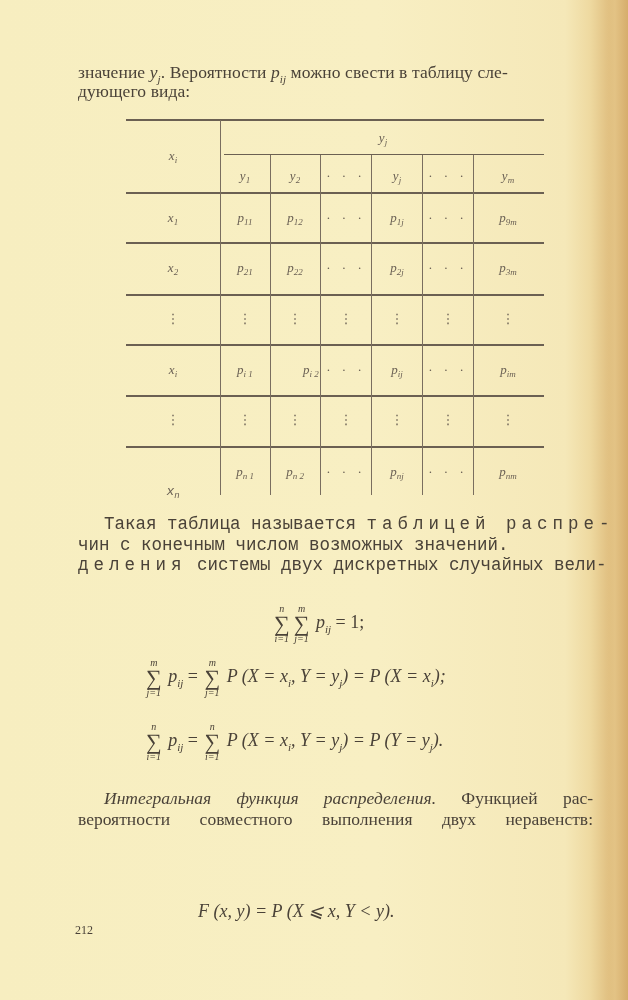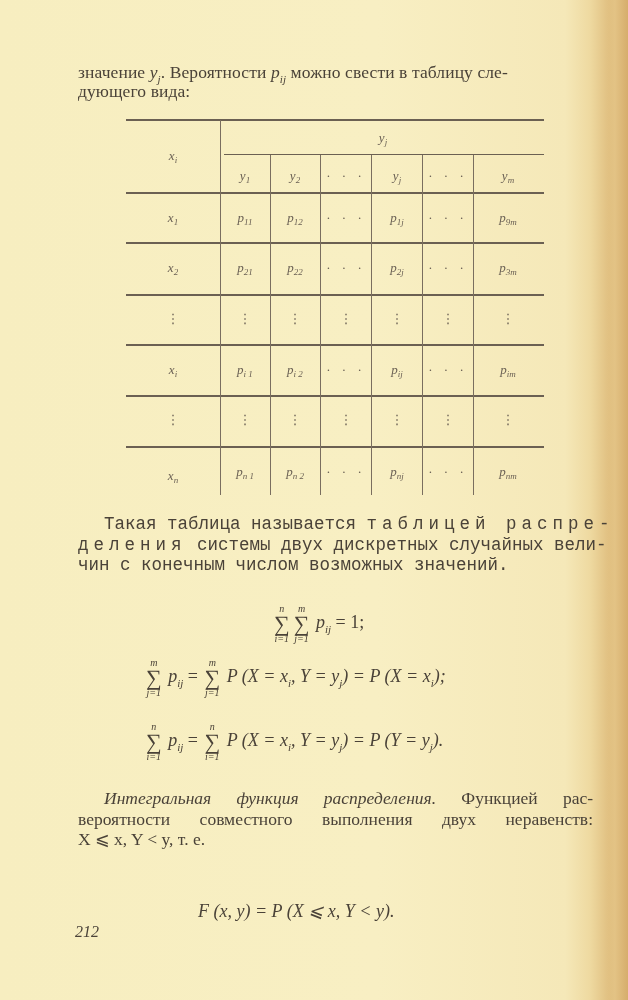--- a/index.html
+++ b/index.html
@@ -33,21 +33,21 @@
   .cell sub { font-size: 9px; font-style: italic; vertical-align: -3px; }
   .dots { letter-spacing: 4px; font-style: normal; }
   .vdots { font-style: normal; line-height: 12px; font-size: 13px; }
 
   .formula { position: absolute; font-size: 18px; font-style: italic; white-space: nowrap; color: #4a4238; }
   .sigma { display: inline-block; text-align: center; position: relative; font-style: normal; vertical-align: middle; margin: 0 2px; }
   .sigma .sym { font-size: 22px; line-height: 20px; display: block; }
   .sigma .top, .sigma .bot { font-size: 10px; display: block; line-height: 10px; font-style: italic; }
   .formula .upright { font-style: normal; }
   .formula sub { font-size: 11px; }
-  .pagenum { position: absolute; left: 75px; top: 923px; font-size: 16px; font-style: italic; }
+  .pagenum { position: absolute; left: 75px; top: 923px; font-size: 12px; }
 </style>
 </head>
 <body>
 
 <div class="page-edge"></div>
 
 <div class="text" style="left:78px; top:62px;">
   <span>значение </span><i><span>y</span><sub style="font-size:11px">j</sub></i><span>. Вероятности </span><i><span>p</span><sub style="font-size:11px">ij</sub></i><span> можно свести в таблицу сле-</span>
 </div>
 <div class="text" style="left:78px; top:81px;">дующего вида:</div>
@@ -98,47 +98,47 @@
   <div class="cell vdots" style="left:173px; top:319px;">⋮</div>
   <div class="cell vdots" style="left:245px; top:319px;">⋮</div>
   <div class="cell vdots" style="left:295px; top:319px;">⋮</div>
   <div class="cell vdots" style="left:346px; top:319px;">⋮</div>
   <div class="cell vdots" style="left:397px; top:319px;">⋮</div>
   <div class="cell vdots" style="left:448px; top:319px;">⋮</div>
   <div class="cell vdots" style="left:508px; top:319px;">⋮</div>
 
   <div class="cell" style="left:173px; top:370px;"><span>x</span><sub>i</sub></div>
   <div class="cell" style="left:245px; top:370px;"><span>p</span><sub>i 1</sub></div>
-  <div class="cell" style="left:295px; top:370px;text-align:right;"><span>p</span><sub>i 2</sub></div>
+  <div class="cell" style="left:311px; top:370px;text-align:right;"><span>p</span><sub>i 2</sub></div>
   <div class="cell dots" style="left:346px; top:370px;">· · ·</div>
   <div class="cell" style="left:397px; top:370px;"><span>p</span><sub>ij</sub></div>
   <div class="cell dots" style="left:448px; top:370px;">· · ·</div>
   <div class="cell" style="left:508px; top:370px;"><span>p</span><sub>im</sub></div>
 
   <div class="cell vdots" style="left:173px; top:420px;">⋮</div>
   <div class="cell vdots" style="left:245px; top:420px;">⋮</div>
   <div class="cell vdots" style="left:295px; top:420px;">⋮</div>
   <div class="cell vdots" style="left:346px; top:420px;">⋮</div>
   <div class="cell vdots" style="left:397px; top:420px;">⋮</div>
   <div class="cell vdots" style="left:448px; top:420px;">⋮</div>
   <div class="cell vdots" style="left:508px; top:420px;">⋮</div>
 
-  <div class="cell" style="left:173px; top:476px;"><span>x</span><sub>n</sub></div>
+  <div class="cell" style="left:173px; top:492px;font-family:Liberation Mono, monospace;"><span>x</span><sub>n</sub></div>
   <div class="cell" style="left:245px; top:472px;"><span>p</span><sub>n 1</sub></div>
   <div class="cell" style="left:295px; top:472px;"><span>p</span><sub>n 2</sub></div>
   <div class="cell dots" style="left:346px; top:472px;">· · ·</div>
   <div class="cell" style="left:397px; top:472px;"><span>p</span><sub>nj</sub></div>
   <div class="cell dots" style="left:448px; top:472px;">· · ·</div>
   <div class="cell" style="left:508px; top:472px;"><span>p</span><sub>nm</sub></div>
 </div>
 
 <div class="para" style="top:514px;font-family:Liberation Mono, monospace;">
   <span class="line indent"><span>Такая таблица называется </span><span class="spaced">таблицей распре-</span></span>
+  <span class="line last">чин с конечным числом возможных значений.</span>
   <span class="line"><span class="spaced">деления</span><span> системы двух дискретных случайных вели-</span></span>
-  <span class="line last">чин с конечным числом возможных значений.</span>
 </div>
 
 <div class="formula" style="left:272px; top:604px;">
   <span class="sigma"><span class="top">n</span><span class="sym">∑</span><span class="bot">i=1</span></span><span class="sigma"><span class="top">m</span><span class="sym">∑</span><span class="bot">j=1</span></span>
   <span>p</span><sub>ij</sub><span class="upright"> = 1;</span>
 </div>
 
 <div class="formula" style="left:144px; top:658px;">
   <span class="sigma"><span class="top">m</span><span class="sym">∑</span><span class="bot">j=1</span></span>
   <span>p</span><sub>ij</sub><span class="upright"> = </span><span class="sigma"><span class="top">m</span><span class="sym">∑</span><span class="bot">j=1</span></span>
@@ -147,18 +147,17 @@
 
 <div class="formula" style="left:144px; top:722px;">
   <span class="sigma"><span class="top">n</span><span class="sym">∑</span><span class="bot">i=1</span></span>
   <span>p</span><sub>ij</sub><span class="upright"> = </span><span class="sigma"><span class="top">n</span><span class="sym">∑</span><span class="bot">i=1</span></span>
   <span>P (X = x</span><sub>i</sub><span>, Y = y</span><sub>j</sub><span>) = P (Y = y</span><sub>j</sub><span>).</span>
 </div>
 
 <div class="para" style="top:788px;">
   <span class="line indent"><i>Интегральная функция распределения.</i><span> Функцией рас-</span></span>
   <span class="line">вероятности совместного выполнения двух неравенств:</span>
-  <span class="line last">X ⩽ x,  Y &lt; y,  т. е.</span>
 </div>
 
 <div class="formula" style="left:198px; top:900px;font-style:italic;">F (x, y) = P (X ⩽ x,  Y &lt; y).</div>
 
 <div class="pagenum">212</div>
 
 </body></html>

